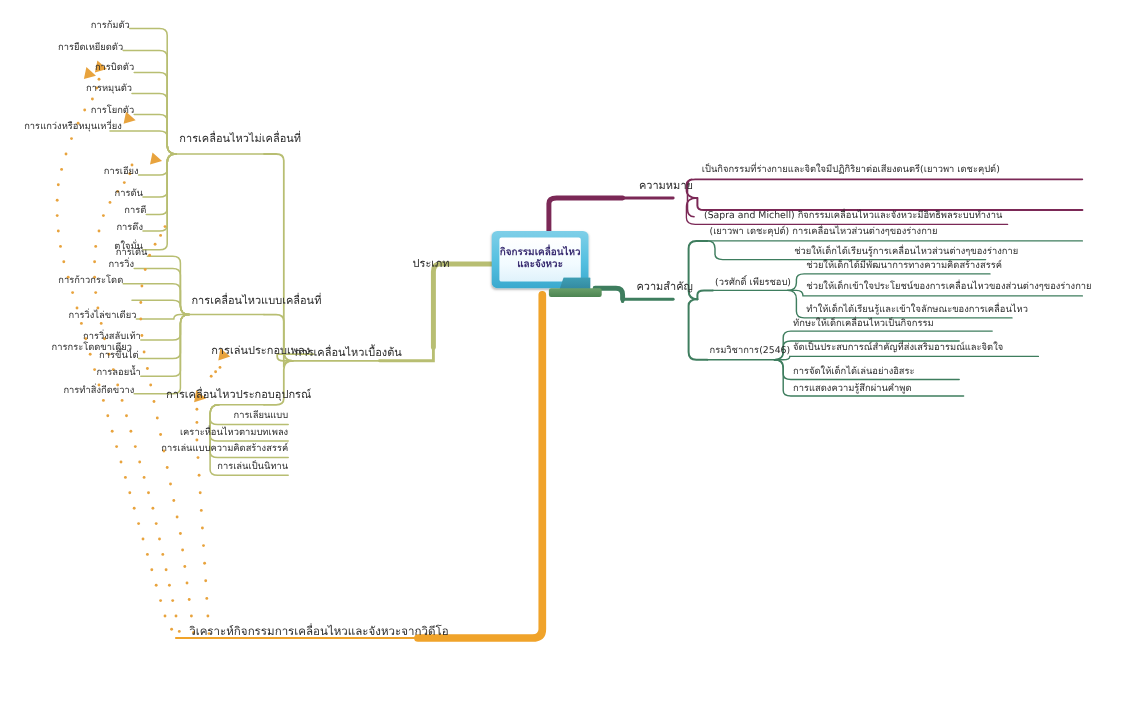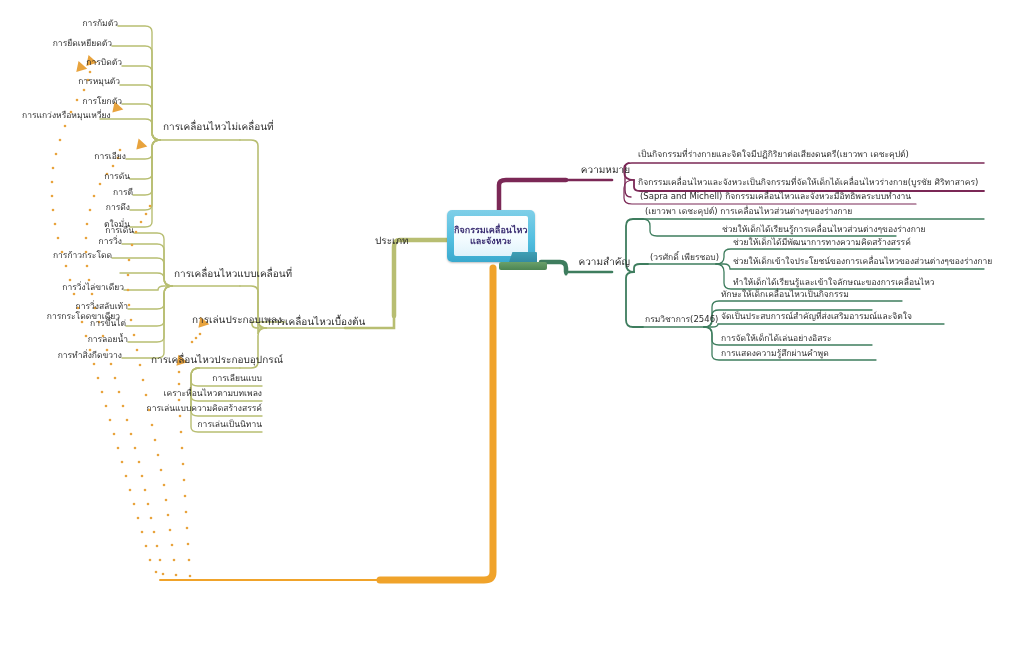--- a/index.html
+++ b/index.html
@@ -23,21 +23,21 @@
   .screen-outer{
     position:absolute;left:0;top:0;width:88px;height:52px;
     background:linear-gradient(180deg,#7fcfe8 0%,#54bfe0 55%,#3aa9ce 100%);
     border-radius:5px;
     box-shadow:0 1px 2px rgba(0,0,0,.25);
   }
   .screen-inner{
     position:absolute;left:7px;top:6px;width:74px;height:40px;
     background:linear-gradient(180deg,#ffffff 0%,#f2fbff 60%,#dff2fb 100%);
     border-radius:2px;
-    display:flex;align-items:center;
+    display:flex;align-items:center;justify-content:center;
   }
   .screen-text{
     font-size:9px;color:#3b2f73;text-align:center;font-weight:bold;line-height:1.25;
   }
   .stand-a{
     position:absolute;left:60px;top:42px;width:30px;height:16px;
     background:linear-gradient(180deg,#3f9fb5 0%,#2d7f96 100%);
     clip-path:polygon(18% 0,100% 0,100% 100%,0 100%);
     border-radius:1px;
   }
@@ -288,21 +288,20 @@
           <i></i>
           <i></i>
       </div>
     </div>
     <div class="stand-b"></div>
   </div>
 
   <div class="node lbl mid r" style="left:568px;top:164px;width:62px;color:#2b2b2b;">ความหมาย</div>
 
   <div class="node lbl" style="left:638px;top:150px;">เป็นกิจกรรมที่ร่างกายและจิตใจมีปฏิกิริยาต่อเสียงดนตรี(เยาวพา เดชะคุปต์)</div>
-  <div class="node lbl" style="left:638px;top:178px;">กิจกรรมเคลื่อนไหวและจังหวะเป็นกิจกรรมที่จัดให้เด็กได้เคลื่อนไหวร่างกาย(บูรชัย  ศิริทาสาคร)</div>
   <div class="node lbl" style="left:640px;top:192px;">(Sapra and Michell) กิจกรรมเคลื่อนไหวและจังหวะมีอิทธิพลระบบทำงาน</div>
 
   <div class="node lbl mid r" style="left:560px;top:256px;width:70px;">ความสำคัญ</div>
 
   <div class="node lbl" style="left:645px;top:207px;">(เยาวพา เดชะคุปต์) การเคลื่อนไหวส่วนต่างๆของร่างกาย</div>
   <div class="node lbl" style="left:722px;top:225px;">ช่วยให้เด็กได้เรียนรู้การเคลื่อนไหวส่วนต่างๆของร่างกาย</div>
 
   <div class="node lbl" style="left:650px;top:253px;">(วรศักดิ์ เพียรชอบ)</div>
   <div class="node lbl" style="left:733px;top:238px;text-align:right;">ช่วยให้เด็กได้มีพัฒนาการทางความคิดสร้างสรรค์</div>
   <div class="node lbl" style="left:733px;top:257px;">ช่วยให้เด็กเข้าใจประโยชน์ของการเคลื่อนไหวของส่วนต่างๆของร่างกาย</div>
@@ -345,14 +344,15 @@
 
   <div class="node lbl mid" style="left:192px;top:314px;">การเล่นประกอบเพลง</div>
 
   <div class="node lbl mid" style="left:151px;top:354px;">การเคลื่อนไหวประกอบอุปกรณ์</div>
 
   <div class="node lbl r" style="left:186px;top:374px;width:76px;">การเลียนแบบ</div>
   <div class="node lbl r" style="left:160px;top:389px;width:102px;">เคราะหื่อนไหวตามบทเพลง</div>
   <div class="node lbl r" style="left:146px;top:404px;width:116px;">การเล่นแบบความคิดสร้างสรรค์</div>
   <div class="node lbl r" style="left:178px;top:420px;width:84px;">การเล่นเป็นนิทาน</div>
 
+  <div class="node lbl big" style="left:172px;top:568px;">วิเคราะห์กิจกรรมการเคลื่อนไหวและจังหวะจากวิดีโอ</div>
 
 </div>
 
 </body></html>

